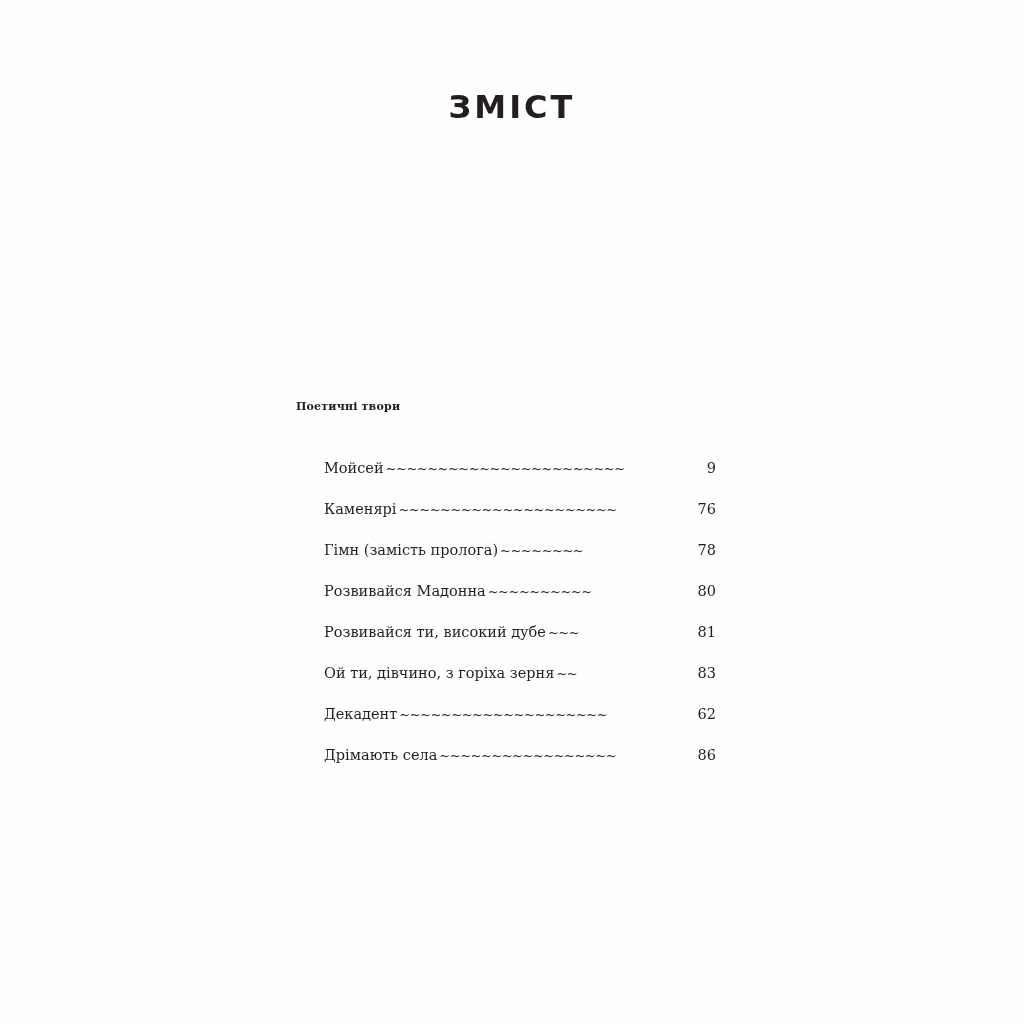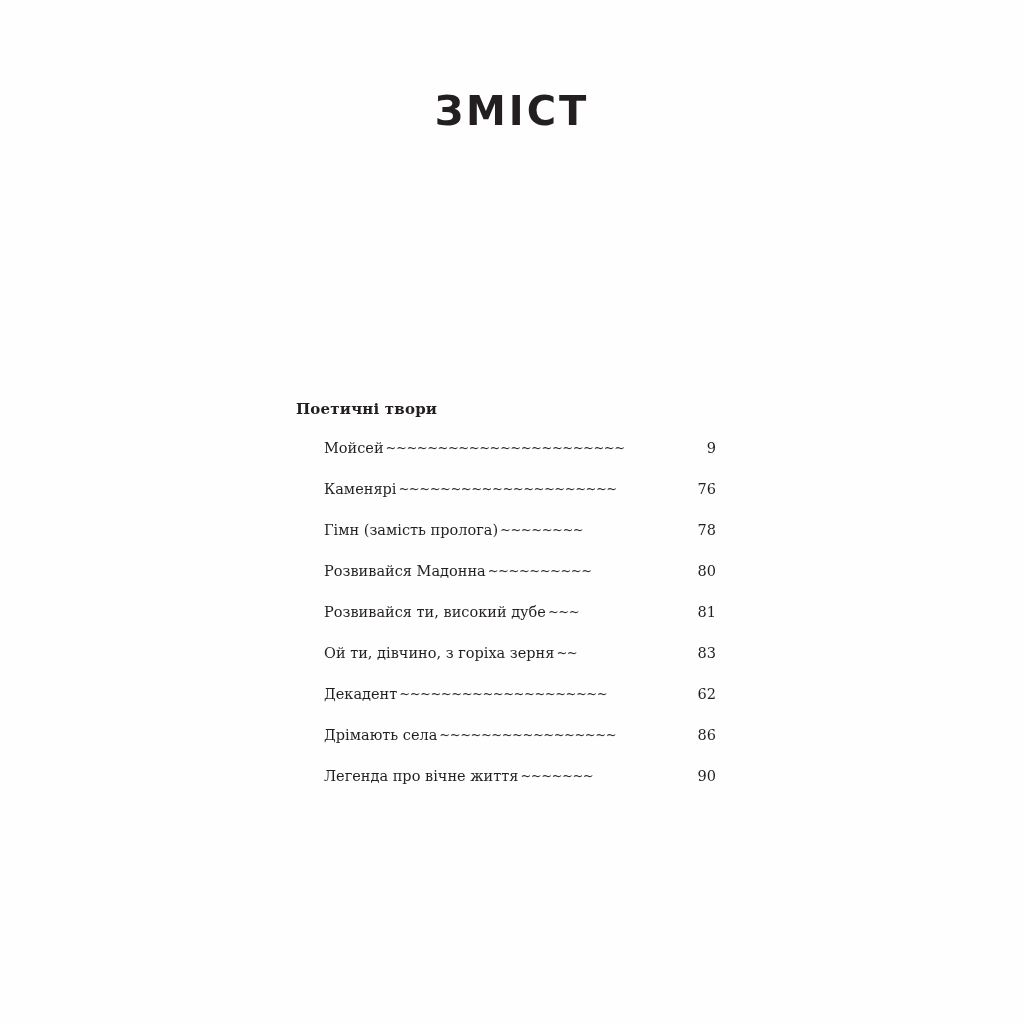--- a/index.html
+++ b/index.html
@@ -21,46 +21,46 @@
     background: #fefefe;
   }
   .toc-title {
     position: absolute;
     top: 88px;
     left: 0;
     width: 1024px;
     text-align: center;
     font-family: "DejaVu Sans", sans-serif;
     font-weight: 700;
-    font-size: 40px;
+    font-size: 32px;
     letter-spacing: 3px;
     color: #231f20;
   }
   .toc-body {
     position: absolute;
     top: 400px;
     left: 296px;
     width: 420px;
   }
   .section-heading {
     font-family: "DejaVu Serif", serif;
     font-weight: 700;
-    font-size: 15px;
+    font-size: 11px;
     color: #231f20;
     margin-bottom: 22px;
     letter-spacing: 0.2px;
   }
   .toc-list {
     list-style: none;
     margin: 0;
     padding: 0 0 0 28px;
   }
   .toc-row {
     display: flex;
-    align-items: flex-start;
+    align-items: flex-end;
     height: 41px;
     font-family: "DejaVu Serif", serif;
     font-size: 14.5px;
     color: #231f20;
   }
   .entry-title {
     white-space: nowrap;
   }
   .entry-leader {
     flex: 1 1 auto;
@@ -132,22 +132,17 @@
         <span class="entry-page">62</span>
       </li>
 
       <li class="toc-row">
         <span class="entry-title">Дрімають села</span>
         <span class="entry-leader">~~~~~~~~~~~~~~~~~</span>
         <span class="entry-page">86</span>
       </li>
 
 
-      <li class="toc-row">
-        <span class="entry-title">Легенда про вічне життя</span>
-        <span class="entry-leader">~~~~~~~</span>
-        <span class="entry-page">90</span>
-      </li>
 
     </ul>
   </div>
 
 </div>
 
 </body></html>

